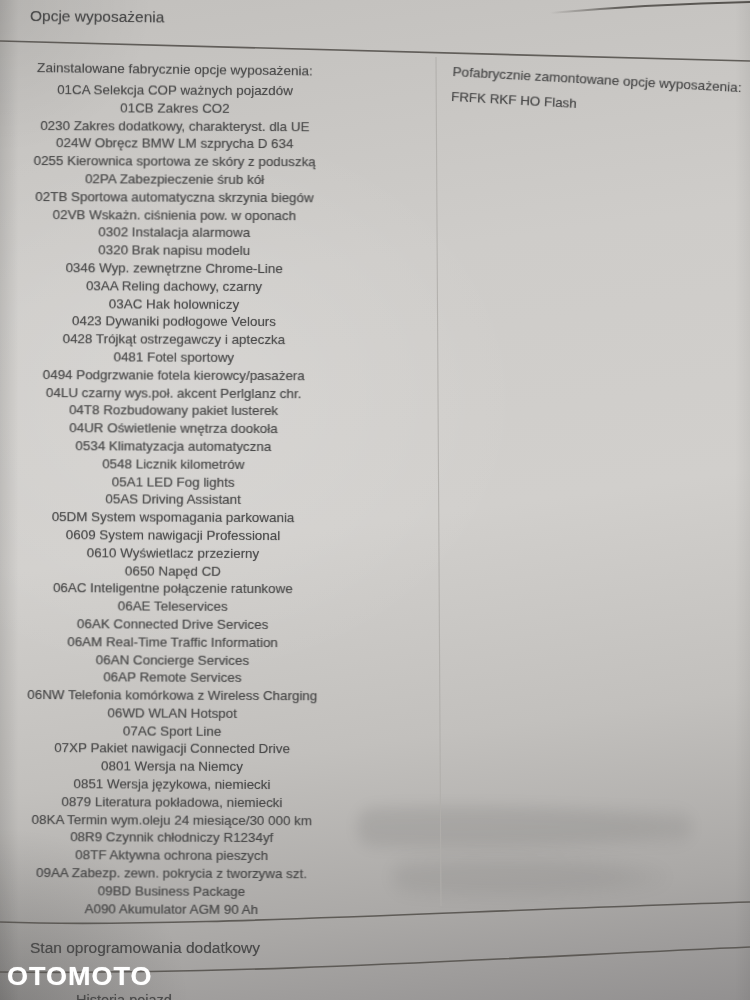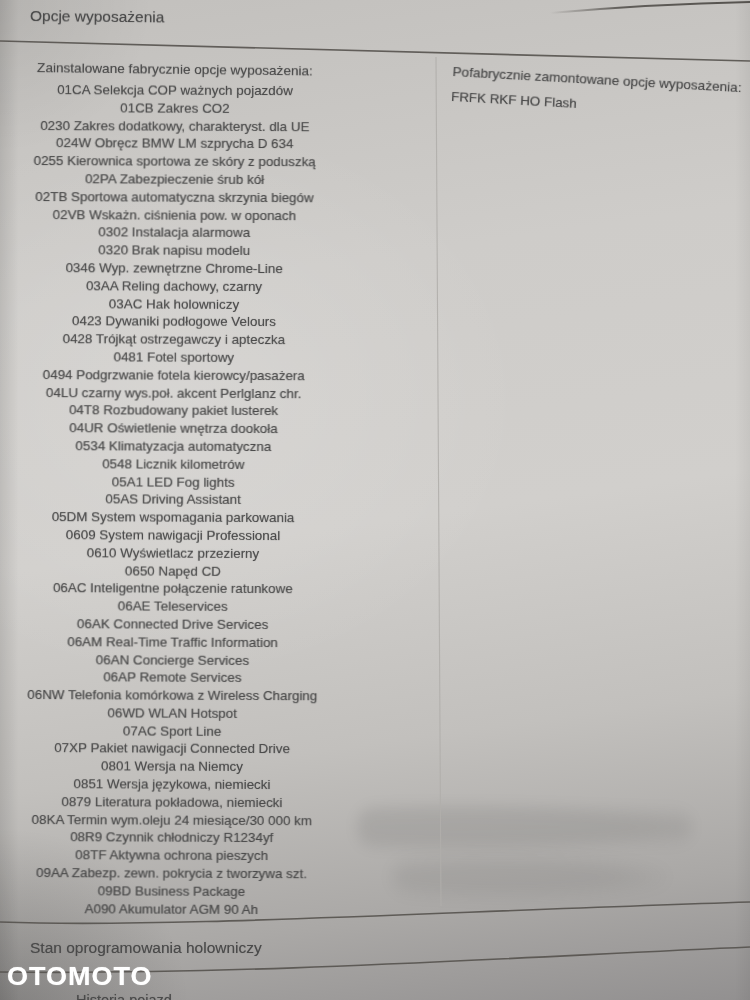--- a/index.html
+++ b/index.html
@@ -166,19 +166,19 @@
   </div>
 
   <div class="col-right">
     <div class="col-header ink">Pofabrycznie zamontowane opcje wyposażenia:</div>
     <ul class="opt-list">
 
     <li class="opt-line ink">FRFK RKF HO Flash</li>
       </ul>
   </div>
 
-  <h2 class="title-sw ink">Stan oprogramowania holowniczy</h2>
+  <h2 class="title-sw ink">Stan oprogramowania dodatkowy</h2>
 
   <div class="otomoto">OTOMOTO</div>
 
   <div class="next-partial ink">Historia pojazd</div>
 
 </div>
 
 </body></html>

